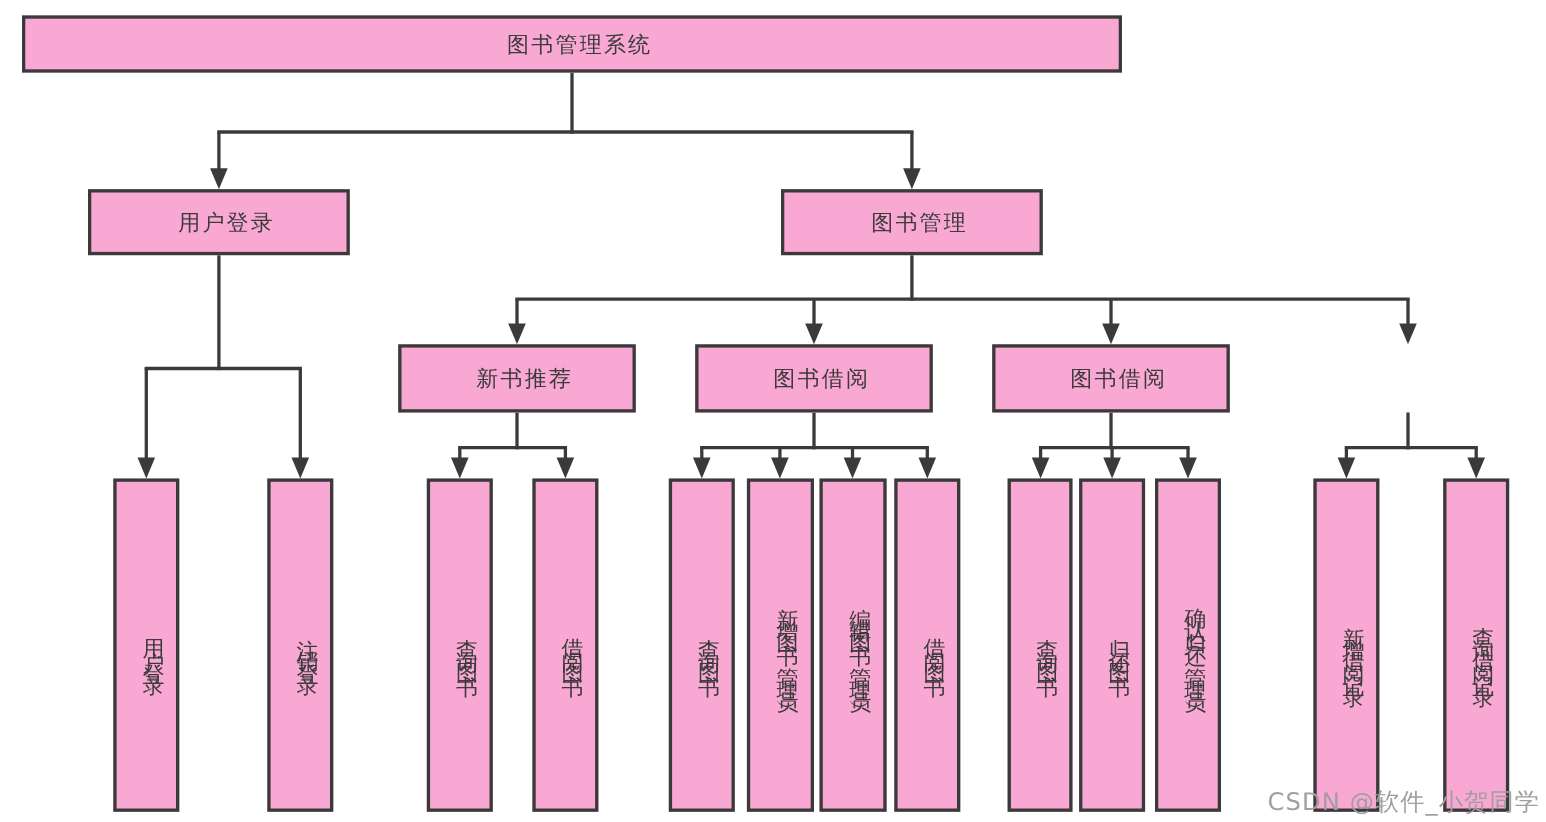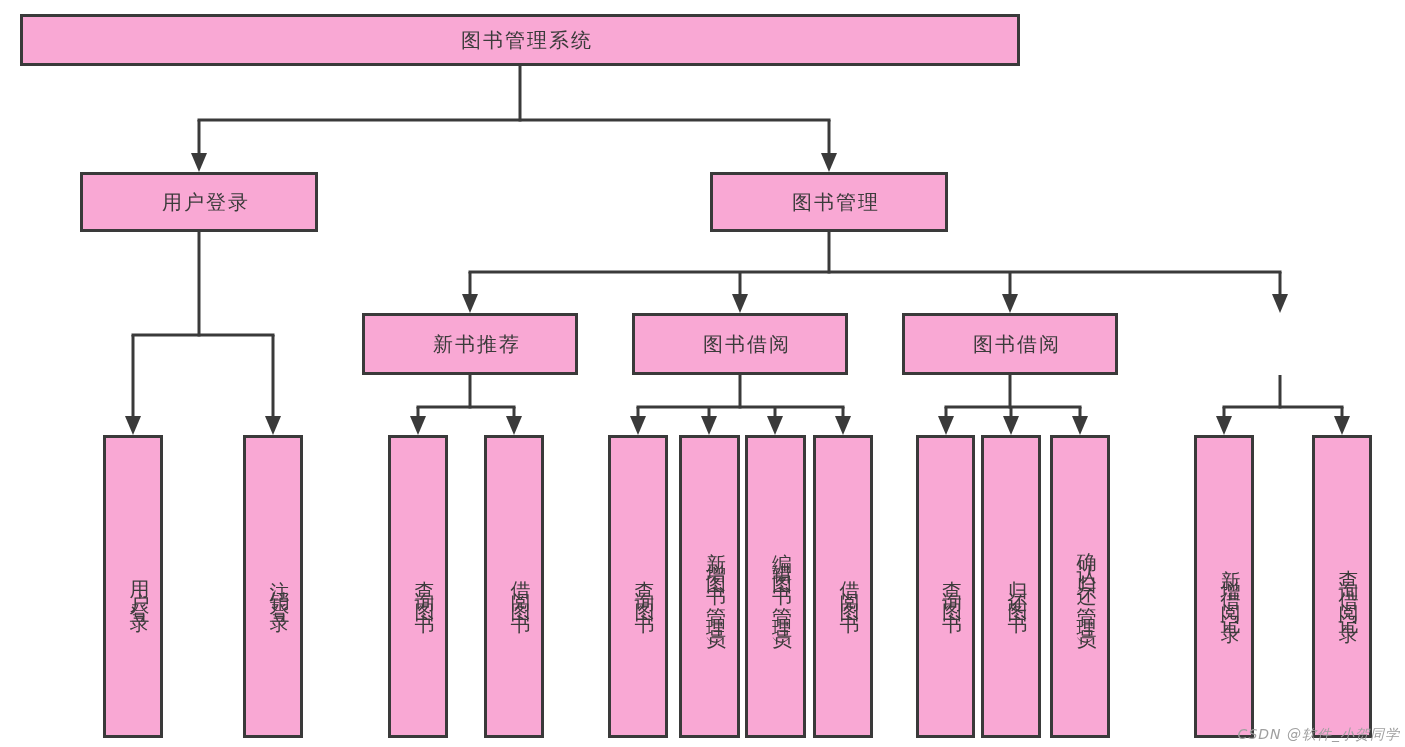--- a/index.html
+++ b/index.html
@@ -31,26 +31,25 @@
     writing-mode:vertical-rl;
     text-orientation:mixed;
     letter-spacing:11px;
     font-size:20px;
     line-height:1;
     white-space:nowrap;
   }
   .watermark{
     position:absolute;
     right:5px;bottom:3px;
-    font-size:14px;
+    font-size:22px;
     color:#9f9f9f;
     letter-spacing:1px;
     z-index:3;
     white-space:nowrap;
-    font-style:italic;
   }
 </style>
 </head>
 <body>
 
 <div class="canvas">
 
   <svg class="connectors" width="1405" height="747" viewBox="0 0 1405 747">
     <g stroke="#3a3a3a" stroke-width="3" fill="none">
 

